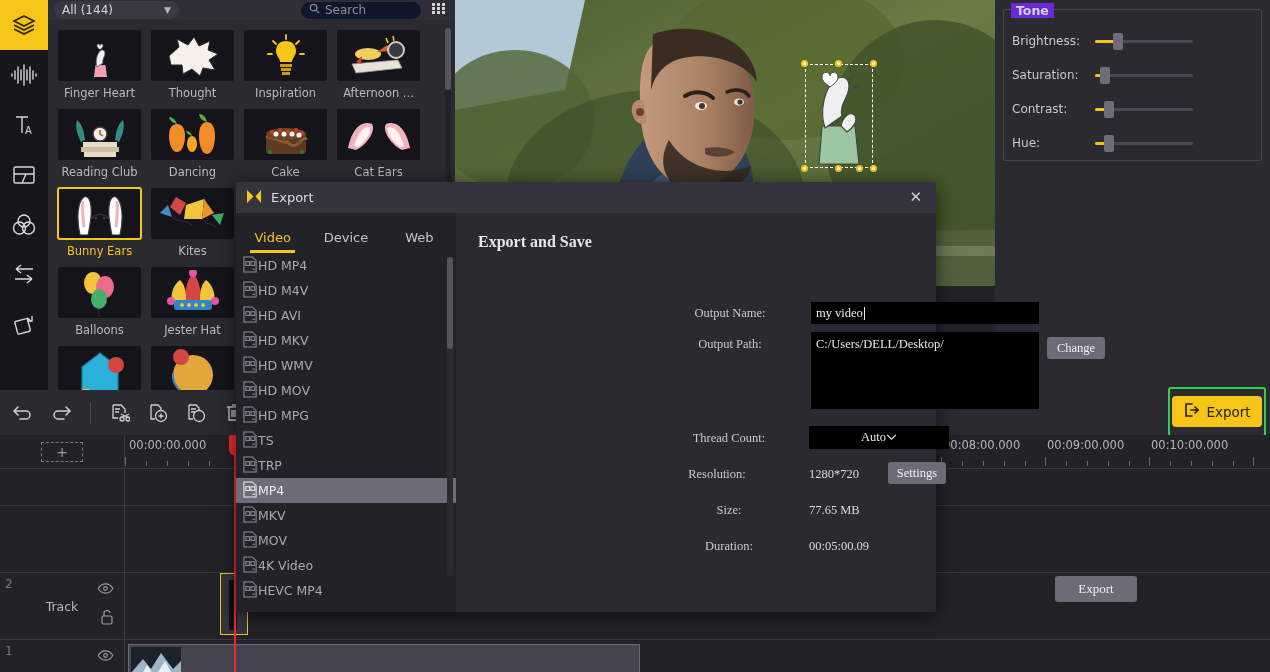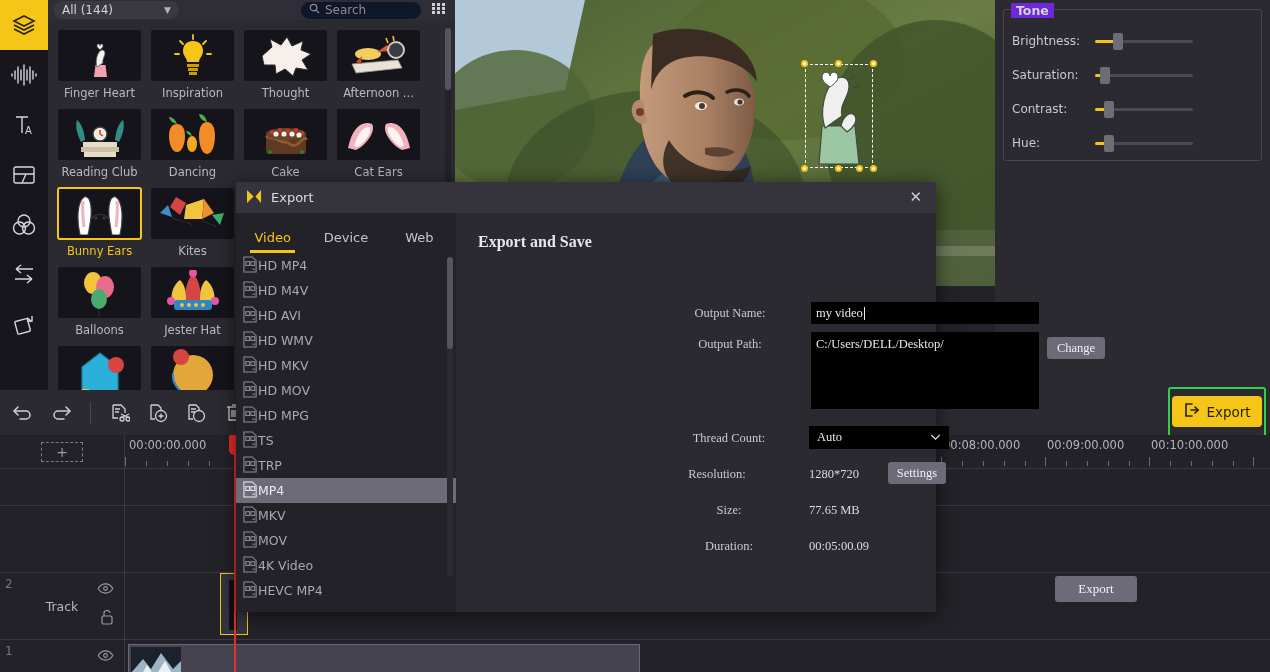--- a/index.html
+++ b/index.html
@@ -166,21 +166,21 @@
     font-size:12.5px; padding:5px;
   }
   #change-btn {
     position:absolute; left:591px; top:124px; width:58px; height:22px; background:#6e6b79;
     border-radius:3px; display:flex; align-items:center; justify-content:center;
     font-size:12.5px; color:#f0f0f5;
   }
   #thread-sel {
     position:absolute; left:353px; top:213px; width:140px; height:23px; background:#000;
     display:flex; align-items:center; padding:0 8px; font-size:12.5px; color:#e8e8ee;
-    justify-content:space-between;
+    justify-content:center;
   }
   .f-value { position:absolute; font-size:12.5px; color:#dadae1; }
   #settings-btn {
     position:absolute; left:432px; top:249px; width:58px; height:22px; background:#6e6b79;
     border-radius:3px; display:flex; align-items:center; justify-content:center;
     font-size:12.5px; color:#f0f0f5;
   }
   #dlg-export {
     position:absolute; left:599px; top:363px; width:82px; height:26px; background:#6e6b79;
     border-radius:3px; display:flex; align-items:center; justify-content:center;
@@ -293,39 +293,39 @@
             <svg width="40" height="46" viewBox="0 0 40 46">
               <path d="M14 44 h13 l-1.5-12 h-10 z" fill="#f0a0ae"></path>
               <path d="M17 34c-2-6 0-13 3-16 2-2 5-1 5 2 0 4-3 6-2 10z" fill="#f3f1ef" stroke="#55525a" stroke-width="0.8"></path>
               <path d="M20 13c0-2 3-3 3 0 0 1-1.5 2.5-3 3.5-1.5-1-3-2.5-3-3.5 0-3 3-2 3 0z" fill="#fff" stroke="#55525a" stroke-width="0.7"></path>
             </svg>
           </div>
           <div class="sticker-label">Finger Heart</div>
         </div>
         <div class="sticker-cell">
           <div class="sticker-thumb">
+            <svg width="60" height="44" viewBox="0 0 60 44">
+              <path d="M6 22 L16 13 L14 5 L25 11 L31 3 L36 12 L47 7 L45 16 L55 20 L46 26 L52 36 L40 34 L37 42 L29 35 L20 40 L19 31 L8 31 Z" fill="#f7efe9" stroke="#2b2a31" stroke-width="1"></path>
+            </svg>
+          </div>
+          <div class="sticker-label">Thought</div>
+        </div>
+        <div class="sticker-cell">
+          <div class="sticker-thumb">
             <svg width="42" height="46" viewBox="0 0 42 46">
               <g stroke="#f5c518" stroke-width="1.8" stroke-linecap="round">
                 <path d="M21 2v4M8 8l3 3M34 8l-3 3M3 21h4M35 21h4"></path>
               </g>
               <path d="M21 8c-6 0-10 4-10 10 0 5 4 7 4 11h12c0-4 4-6 4-11 0-6-4-10-10-10z" fill="#f5c518"></path>
               <rect x="15" y="31" width="12" height="3" fill="#c99c0c"></rect>
               <rect x="16" y="35" width="10" height="3" fill="#c99c0c"></rect>
               <rect x="17" y="39" width="8" height="3" fill="#c99c0c"></rect>
             </svg>
           </div>
           <div class="sticker-label">Inspiration</div>
-        </div>
-        <div class="sticker-cell">
-          <div class="sticker-thumb">
-            <svg width="60" height="44" viewBox="0 0 60 44">
-              <path d="M6 22 L16 13 L14 5 L25 11 L31 3 L36 12 L47 7 L45 16 L55 20 L46 26 L52 36 L40 34 L37 42 L29 35 L20 40 L19 31 L8 31 Z" fill="#f7efe9" stroke="#2b2a31" stroke-width="1"></path>
-            </svg>
-          </div>
-          <div class="sticker-label">Thought</div>
         </div>
         <div class="sticker-cell">
           <div class="sticker-thumb">
             <svg width="66" height="44" viewBox="0 0 66 44">
               <path d="M6 30 L52 26 L56 34 L10 39 Z" fill="#e8e3d8" stroke="#9a958a" stroke-width="0.8"></path>
               <ellipse cx="22" cy="20" rx="13" ry="6" fill="#f2cf5c"></ellipse>
               <path d="M31 18 l10-7 3 6 z" fill="#e0582f"></path>
               <path d="M16 22 l-6 6 5 2 z" fill="#d5452c"></path>
               <circle cx="50" cy="16" r="8" fill="#3b3a42" stroke="#cfcbc2" stroke-width="2"></circle>
               <path d="M40 4l2 5M47 2l1 5" stroke="#f5c518" stroke-width="1.6"></path>
@@ -809,30 +809,30 @@
               </svg></span>
             <span>HD AVI</span>
           </div>
         <div class="fmt-item">
             <span><svg width="15" height="17" viewBox="0 0 16 18" stroke="#8e8d99" stroke-width="1.1" fill="none">
                 <path d="M1 1h9l4 4v12H1z"></path>
                 <rect x="3" y="6" width="4" height="4"></rect>
                 <rect x="8.5" y="6" width="4" height="4"></rect>
                 <path d="M10 14h3"></path>
               </svg></span>
+            <span>HD MKV</span>
+          </div>
+        <div class="fmt-item">
+            <span><svg width="15" height="17" viewBox="0 0 16 18" stroke="#8e8d99" stroke-width="1.1" fill="none">
+                <path d="M1 1h9l4 4v12H1z"></path>
+                <rect x="3" y="6" width="4" height="4"></rect>
+                <rect x="8.5" y="6" width="4" height="4"></rect>
+                <path d="M10 14h3"></path>
+              </svg></span>
             <span>HD WMV</span>
-          </div>
-        <div class="fmt-item">
-            <span><svg width="15" height="17" viewBox="0 0 16 18" stroke="#8e8d99" stroke-width="1.1" fill="none">
-                <path d="M1 1h9l4 4v12H1z"></path>
-                <rect x="3" y="6" width="4" height="4"></rect>
-                <rect x="8.5" y="6" width="4" height="4"></rect>
-                <path d="M10 14h3"></path>
-              </svg></span>
-            <span>HD MKV</span>
           </div>
         <div class="fmt-item">
             <span><svg width="15" height="17" viewBox="0 0 16 18" stroke="#8e8d99" stroke-width="1.1" fill="none">
                 <path d="M1 1h9l4 4v12H1z"></path>
                 <rect x="3" y="6" width="4" height="4"></rect>
                 <rect x="8.5" y="6" width="4" height="4"></rect>
                 <path d="M10 14h3"></path>
               </svg></span>
             <span>HD MOV</span>
           </div>

